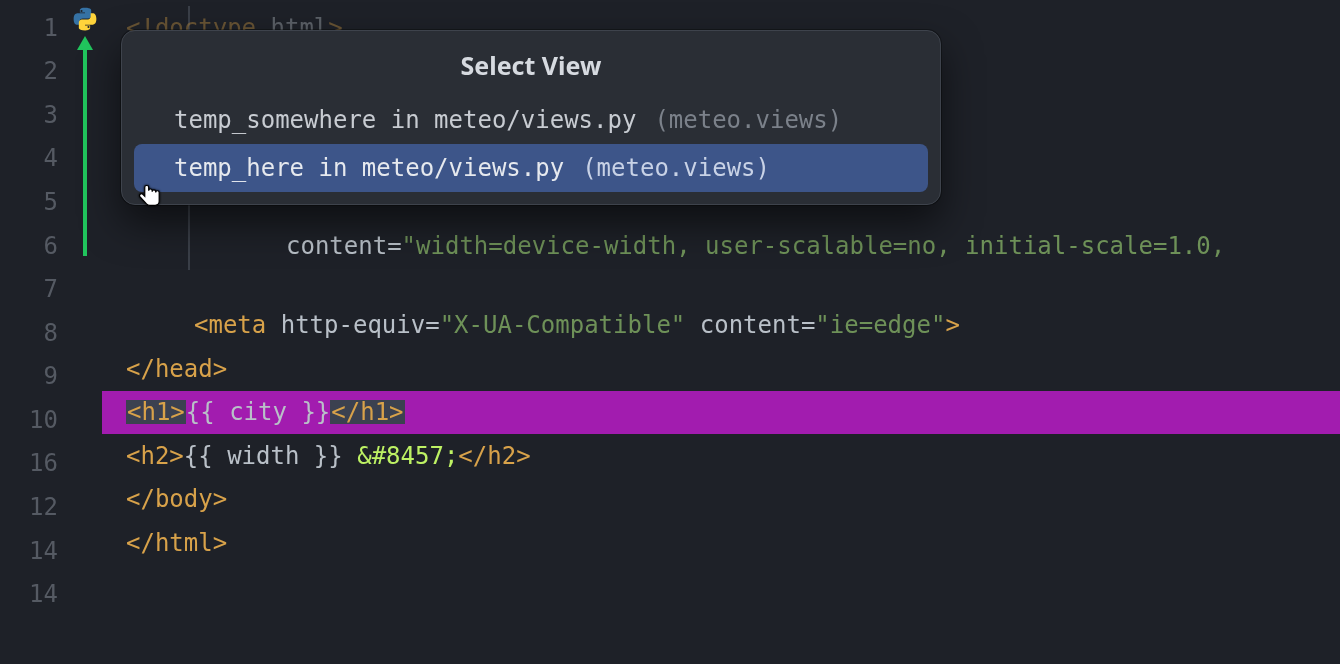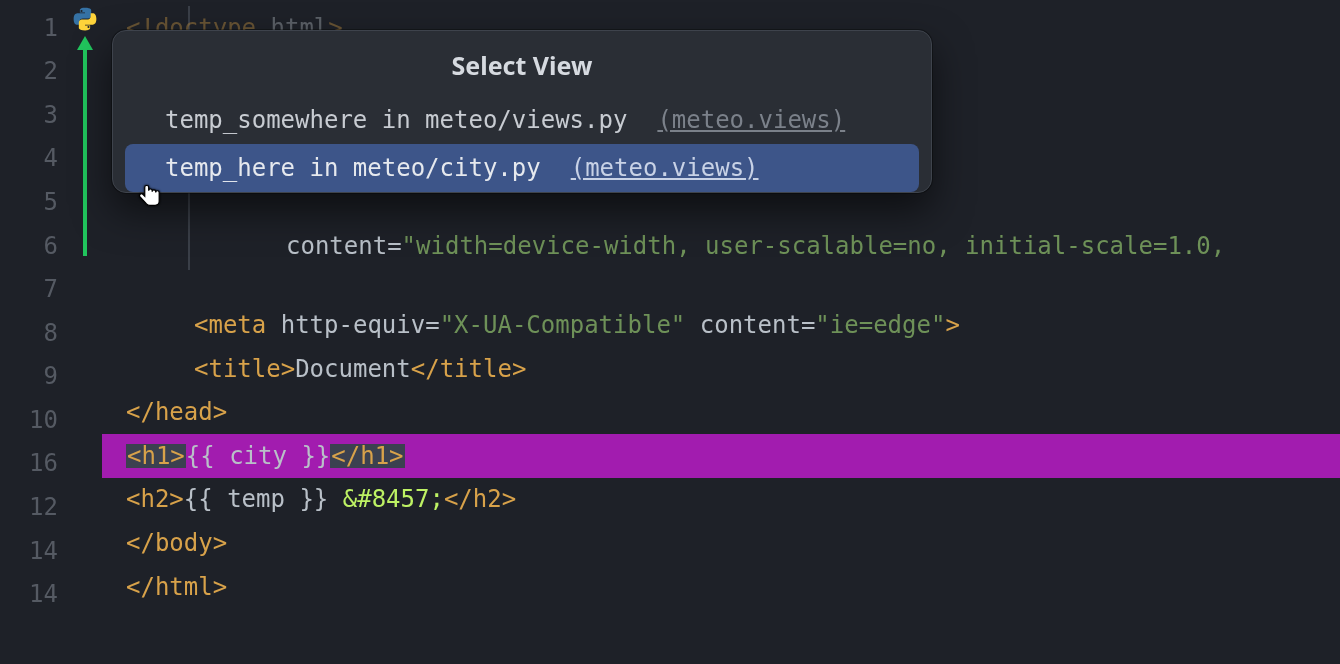--- a/index.html
+++ b/index.html
@@ -95,49 +95,50 @@
   .attr { color: #b9c0c8; text-align: right; }
   .str { color: #6e9158; }
   .txt { color: #b9c0c8; }
   .ent { color: #bef264; }
   .hl { background: #3b4150; padding: 0 1px; }
 
   
   .popup {
     position: absolute;
     top: 30px;
-    left: 112px;
+    left: 121px;
     width: 820px;
     background: #2a2e35;
     border: 1px solid #3e434c;
     border-radius: 14px;
     box-shadow: 0 18px 38px rgba(0,0,0,0.55), 0 0 0 1px rgba(0,0,0,0.3);
     overflow: hidden;
+    padding-bottom: 12px;
   }
   .popup-title {
     text-align: center;
     padding: 22px 0 18px;
     font-family: -apple-system, "Segoe UI", system-ui, sans-serif;
     font-size: 25px;
     font-weight: 700;
     color: #d6dae0;
   }
   .popup-item {
     display: flex;
     align-items: center;
-    gap: 30px;
+    gap: 18px;
     height: 48px;
     margin: 0 12px;
     padding: 0 16px 0 40px;
     font-size: 24px;
     color: #c8ccd2;
     border-radius: 8px;
     cursor: pointer;
   }
-  .popup-item .paren { color: #7b818a; text-decoration: underline; }
+  .popup-item .paren { color: #7b818a; }
   .popup-item.selected {
     background: #3d5589;
     color: #e6e9ee;
   }
   .popup-item.selected .paren { color: #c8d2e6; }
 
   
   .cursor {
     position: absolute;
     top: 182px;
@@ -192,50 +193,47 @@
     <div class="row"></div>
     <div class="row"></div>
     <div class="row"></div>
     <div class="row"></div>
     <div class="row" style="padding-left:184px;">
       <span class="attr">content=</span><span class="str">"width=device-width, user-scalable=no, initial-scale=1.0,</span>
     </div>
     <div class="row" style="padding-left:92px;margin-top:36px;">
       <span class="tag">&lt;meta</span><span class="attr"> http-equiv=</span><span class="str">"X-UA-Compatible"</span><span class="attr"> content=</span><span class="str">"ie=edge"</span><span class="tag">&gt;</span>
     </div>
-    <div class="row" style="padding-left:92px;">
-      <span class="tag">&lt;title&gt;</span><span class="txt">Document</span><span class="tag">&lt;/title&gt;</span>
-    </div>
     <div class="row">
       <span class="tag">&lt;/head&gt;</span>
     </div>
     <div class="row current">
       <span class="tag hl">&lt;h1&gt;</span><span class="txt">{{ city }}</span><span class="tag hl">&lt;/h1&gt;</span>
     </div>
     <div class="row">
-      <span class="tag">&lt;h2&gt;</span><span class="txt">{{ temp }} </span><span class="ent">&amp;#8457;</span><span class="tag">&lt;/h2&gt;</span>
+      <span class="tag">&lt;h2&gt;</span><span class="txt">{{ width }} </span><span class="ent">&amp;#8457;</span><span class="tag">&lt;/h2&gt;</span>
     </div>
     <div class="row">
       <span class="tag">&lt;/body&gt;</span>
     </div>
     <div class="row">
       <span class="tag">&lt;/html&gt;</span>
     </div>
   </div>
 </div>
 
 <div class="popup">
   <div class="popup-title">Select View</div>
 
   <div class="popup-item">
     <span>temp_somewhere in meteo/views.py</span>
       <span class="paren"> (meteo.views)</span>
   </div>
   <div class="popup-item selected">
-    <span>temp_here in meteo/city.py</span>
+    <span>temp_here in meteo/views.py</span>
       <span class="paren"> (meteo.views)</span>
   </div>
 </div>
 
 <span class="cursor">
   <svg viewBox="0 0 32 32" width="28" height="28">
     <path fill="#ffffff" stroke="#000000" stroke-width="1.4" d="M12 4c-1.1 0-2 .9-2 2v10.2l-2.2-2.2c-.9-.9-2.3-.9-3.1 0-.9.9-.9 2.3 0 3.1L12 25c1 1 2.3 1.6 3.7 1.6H22c2.5 0 4.5-2 4.5-4.5V12c0-1.1-.9-2-2-2s-2 .9-2 2v-1c0-1.1-.9-2-2-2s-2 .9-2 2V10c0-1.1-.9-2-2-2s-2 .9-2 2V6c0-1.1-.9-2-2-2z"></path>
   </svg>
 </span>
 

